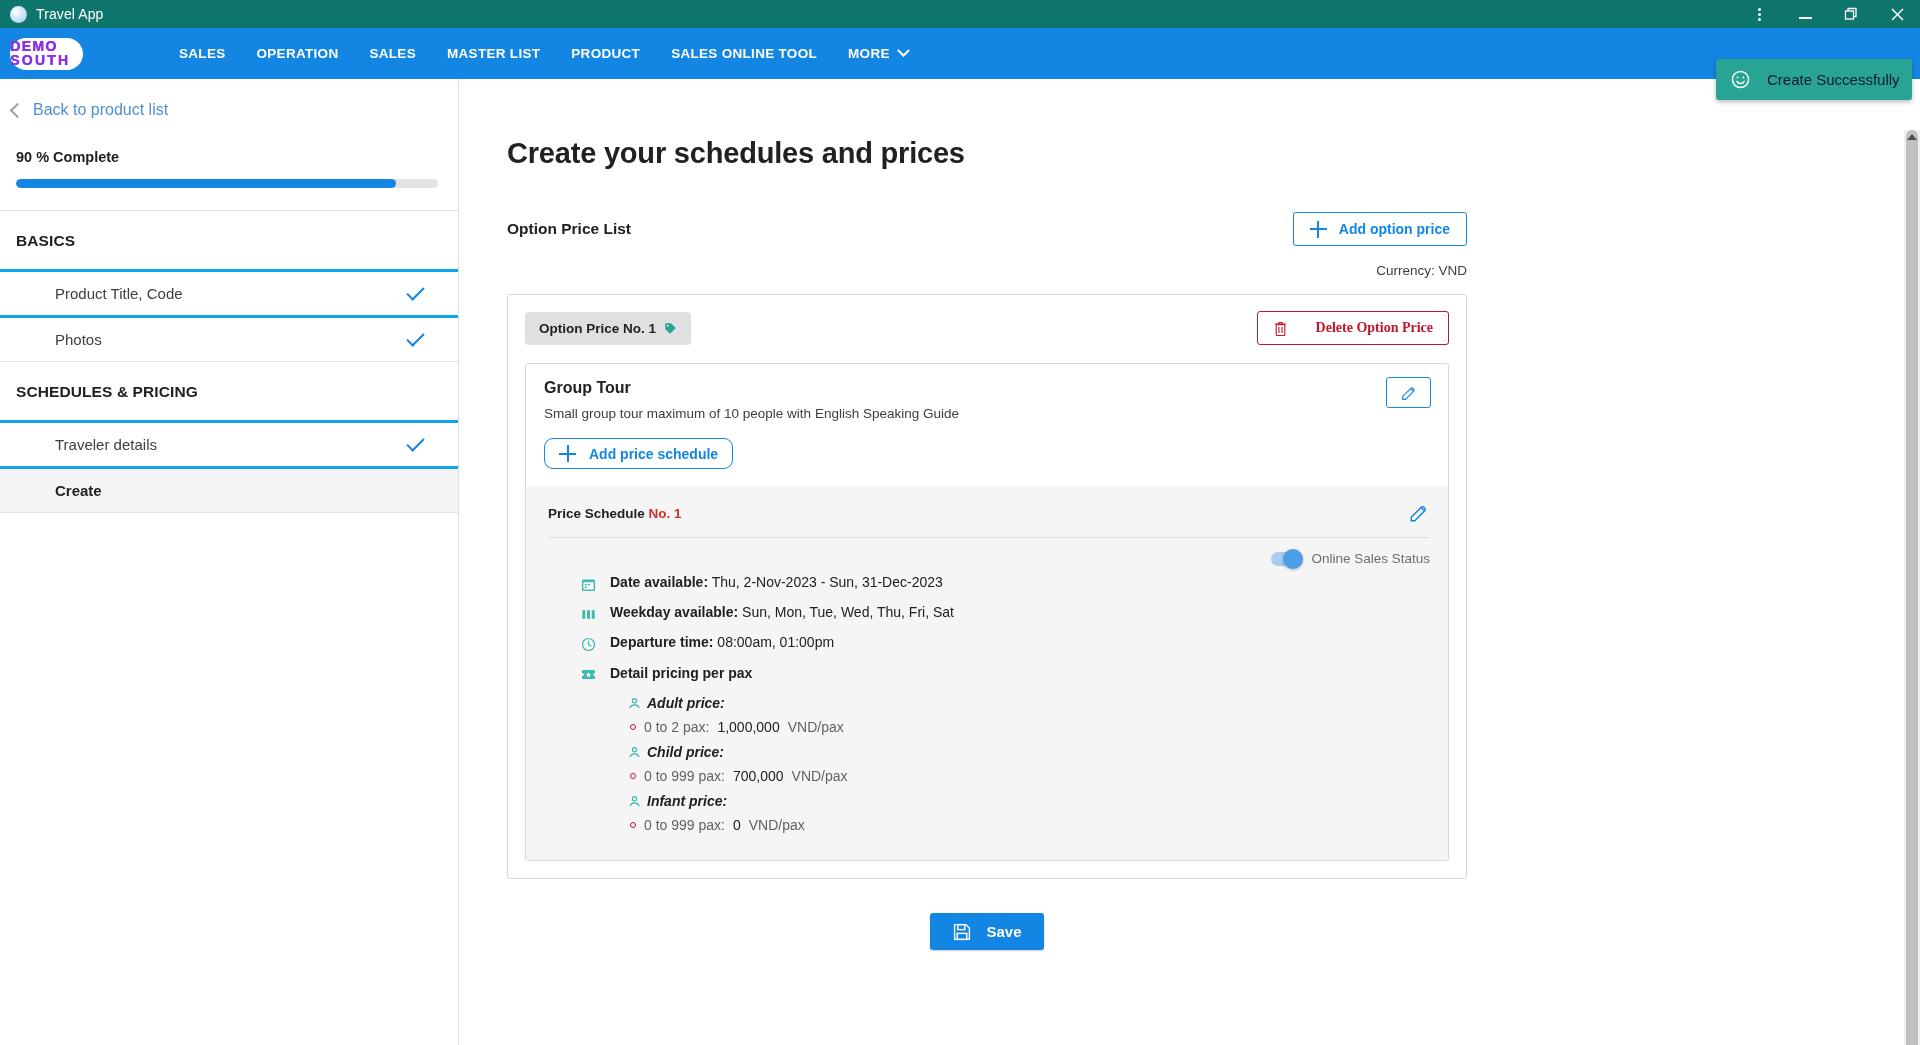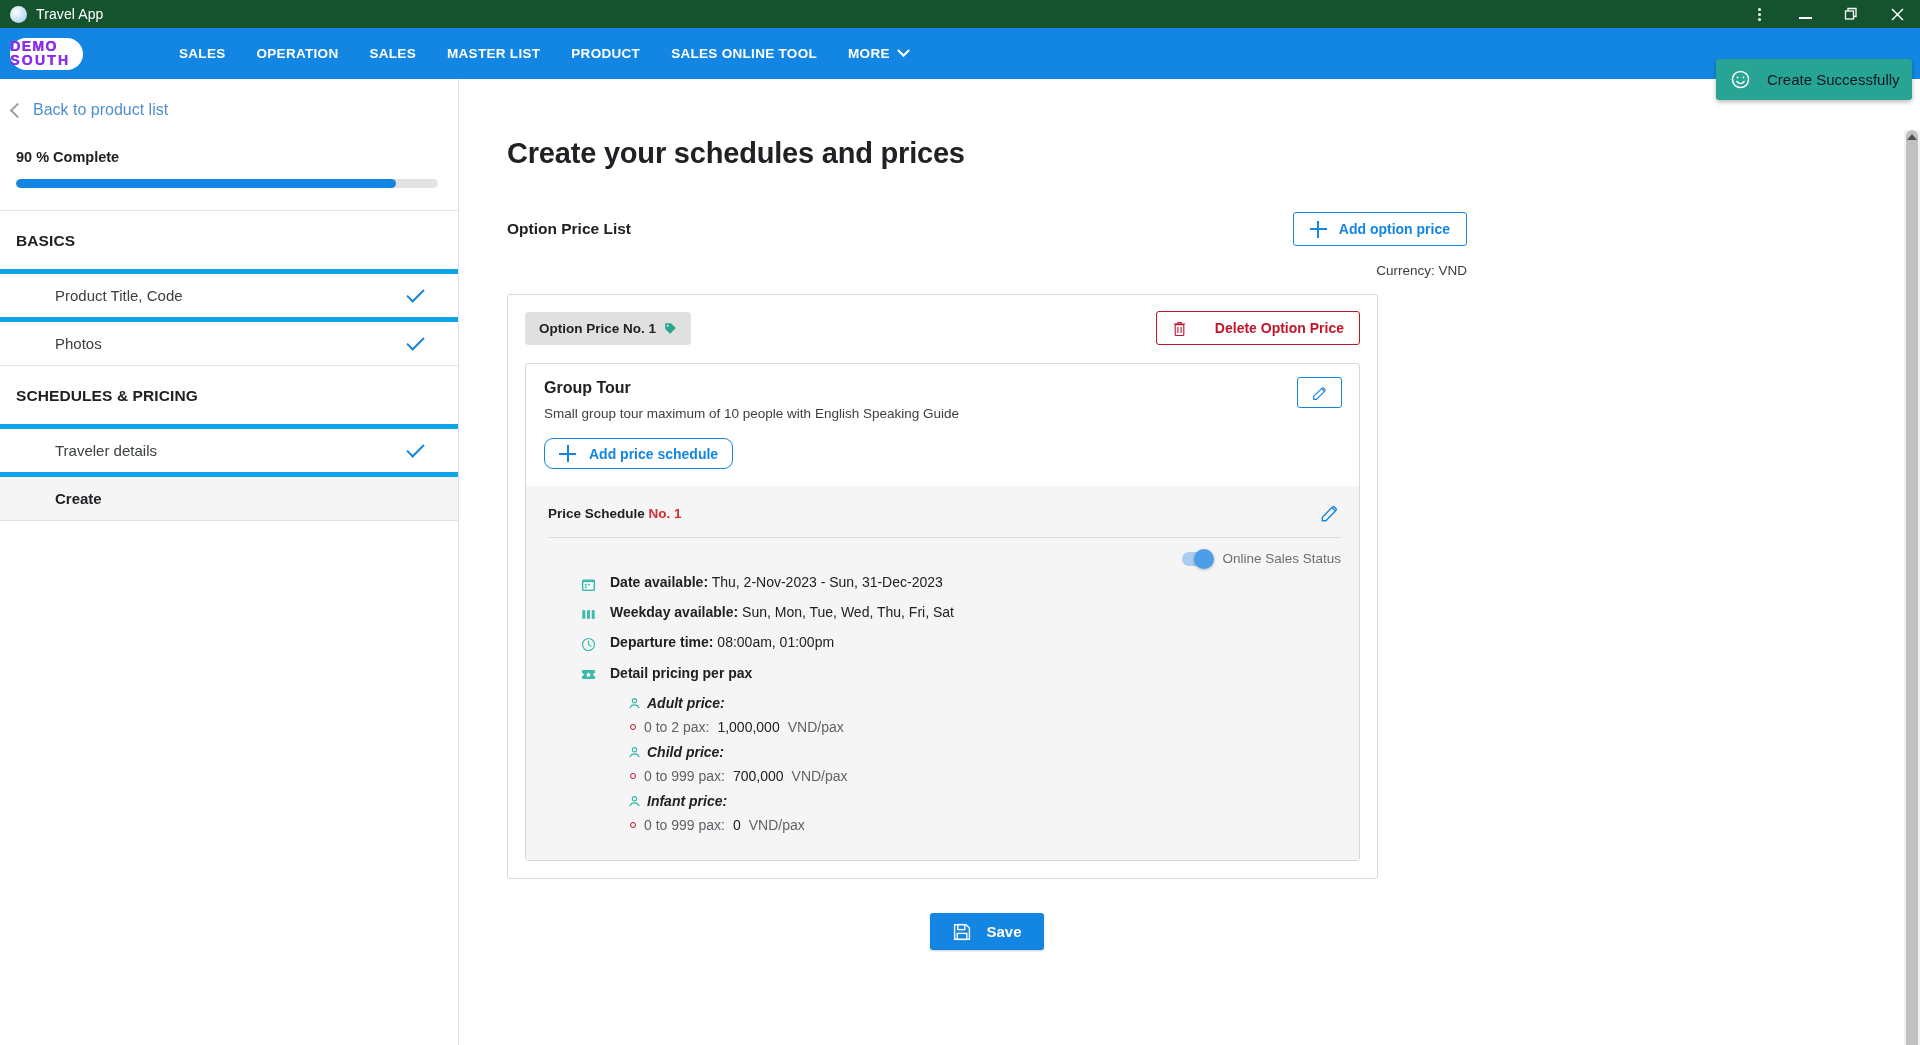--- a/index.html
+++ b/index.html
@@ -5,21 +5,21 @@
   * { box-sizing: border-box; margin: 0; padding: 0; }
   html, body {
     width: 1920px; height: 1045px;
     font-family: "Liberation Sans", sans-serif;
     background: #ffffff;
     overflow: hidden;
   }
 
   
   .titlebar {
-    height: 28px; background: #14532d;
+    height: 28px; background: #0f766e;
     display: flex; align-items: center;
     padding: 0 6px; position: relative;
   }
   .tb-appicon {
     width: 17px; height: 17px; border-radius: 50%;
     background: radial-gradient(circle at 35% 35%, #ffffff 0%, #cfe6f7 45%, #9fc9ea 100%);
     margin: 0 9px 0 4px; flex: none;
   }
   .tb-title { color: #ffffff; font-size: 14px; letter-spacing: .1px; }
   .tb-controls { position: absolute; right: 0; top: 0; height: 28px; display: flex; align-items: center; }
@@ -96,21 +96,21 @@
   }
   .progress-fill { height: 100%; background: #1386e3; border-radius: 5px; }
   .sb-divider { height: 1px; background: #e3e3e3; margin-top: 22px; }
   .sb-section {
     font-size: 15.5px; font-weight: bold; color: #202124;
     padding: 21px 0 19px 16px; letter-spacing: .1px;
   }
   .sb-item {
     display: flex; align-items: center; justify-content: space-between;
     padding: 13px 34px 13px 55px; font-size: 15px; color: #3c4043;
-    cursor: pointer; border-top: 5px solid #0ea5e9;
+    cursor: pointer; border-top: 3px solid #0ea5e9;
   }
   .sb-item.active { background: #f5f5f5; font-weight: bold; color: #202124; }
   .check {
     width: 17px; height: 9px; border-left: 2.2px solid #1386e3; border-bottom: 2.2px solid #1386e3;
     transform: rotate(-45deg); margin-bottom: 4px;
   }
   .sb-rule { height: 1px; background: #e3e3e3; }
 
   
   .main {
@@ -139,36 +139,36 @@
   }
   .plus:before { left: 0; top: 7.5px; width: 17px; height: 2px; }
   .plus:after { top: 0; left: 7.5px; height: 17px; width: 2px; }
 
   .currency {
     width: 960px; text-align: right; font-size: 13.5px;
     color: #3c4043; margin-top: 17px;
   }
 
   .opt-card {
-    margin-top: 16px; width: 871px; border: 1px solid #d8d8d8;
+    margin-top: 16px; width: 960px; border: 1px solid #d8d8d8;
     border-radius: 3px; padding: 16px 17px 17px 17px; background: #fff;
   }
   .opt-head { display: flex; align-items: center; justify-content: space-between; }
   .opt-tab {
     display: flex; align-items: center; gap: 8px;
     background: #e0e0e0; border-radius: 4px; height: 33px;
     padding: 0 14px; font-size: 13.5px; font-weight: bold; color: #202124;
     cursor: pointer;
   }
   .tag-icon { width: 13px; height: 13px; flex: none; }
   .btn-delete {
     display: flex; align-items: center; gap: 28px;
     height: 34px; padding: 0 15px; border: 1px solid #c0162c;
     border-radius: 3px; background: #fff; color: #c0162c;
-    font-size: 14px; font-weight: bold; cursor: pointer;
+    font-size: 14px; font-weight: bold; cursor: pointer; font-family: Liberation Serif, serif;
   }
   .trash { width: 15px; height: 17px; flex: none; }
 
   .group-box {
     margin-top: 18px; border: 1px solid #d8d8d8; border-radius: 3px;
     background: #fff;
   }
   .group-top { padding: 15px 17px 17px 18px; position: relative; }
   .group-name { font-size: 16px; font-weight: bold; color: #202124; }
   .group-desc { font-size: 13.5px; color: #3c4043; margin-top: 9px; }

